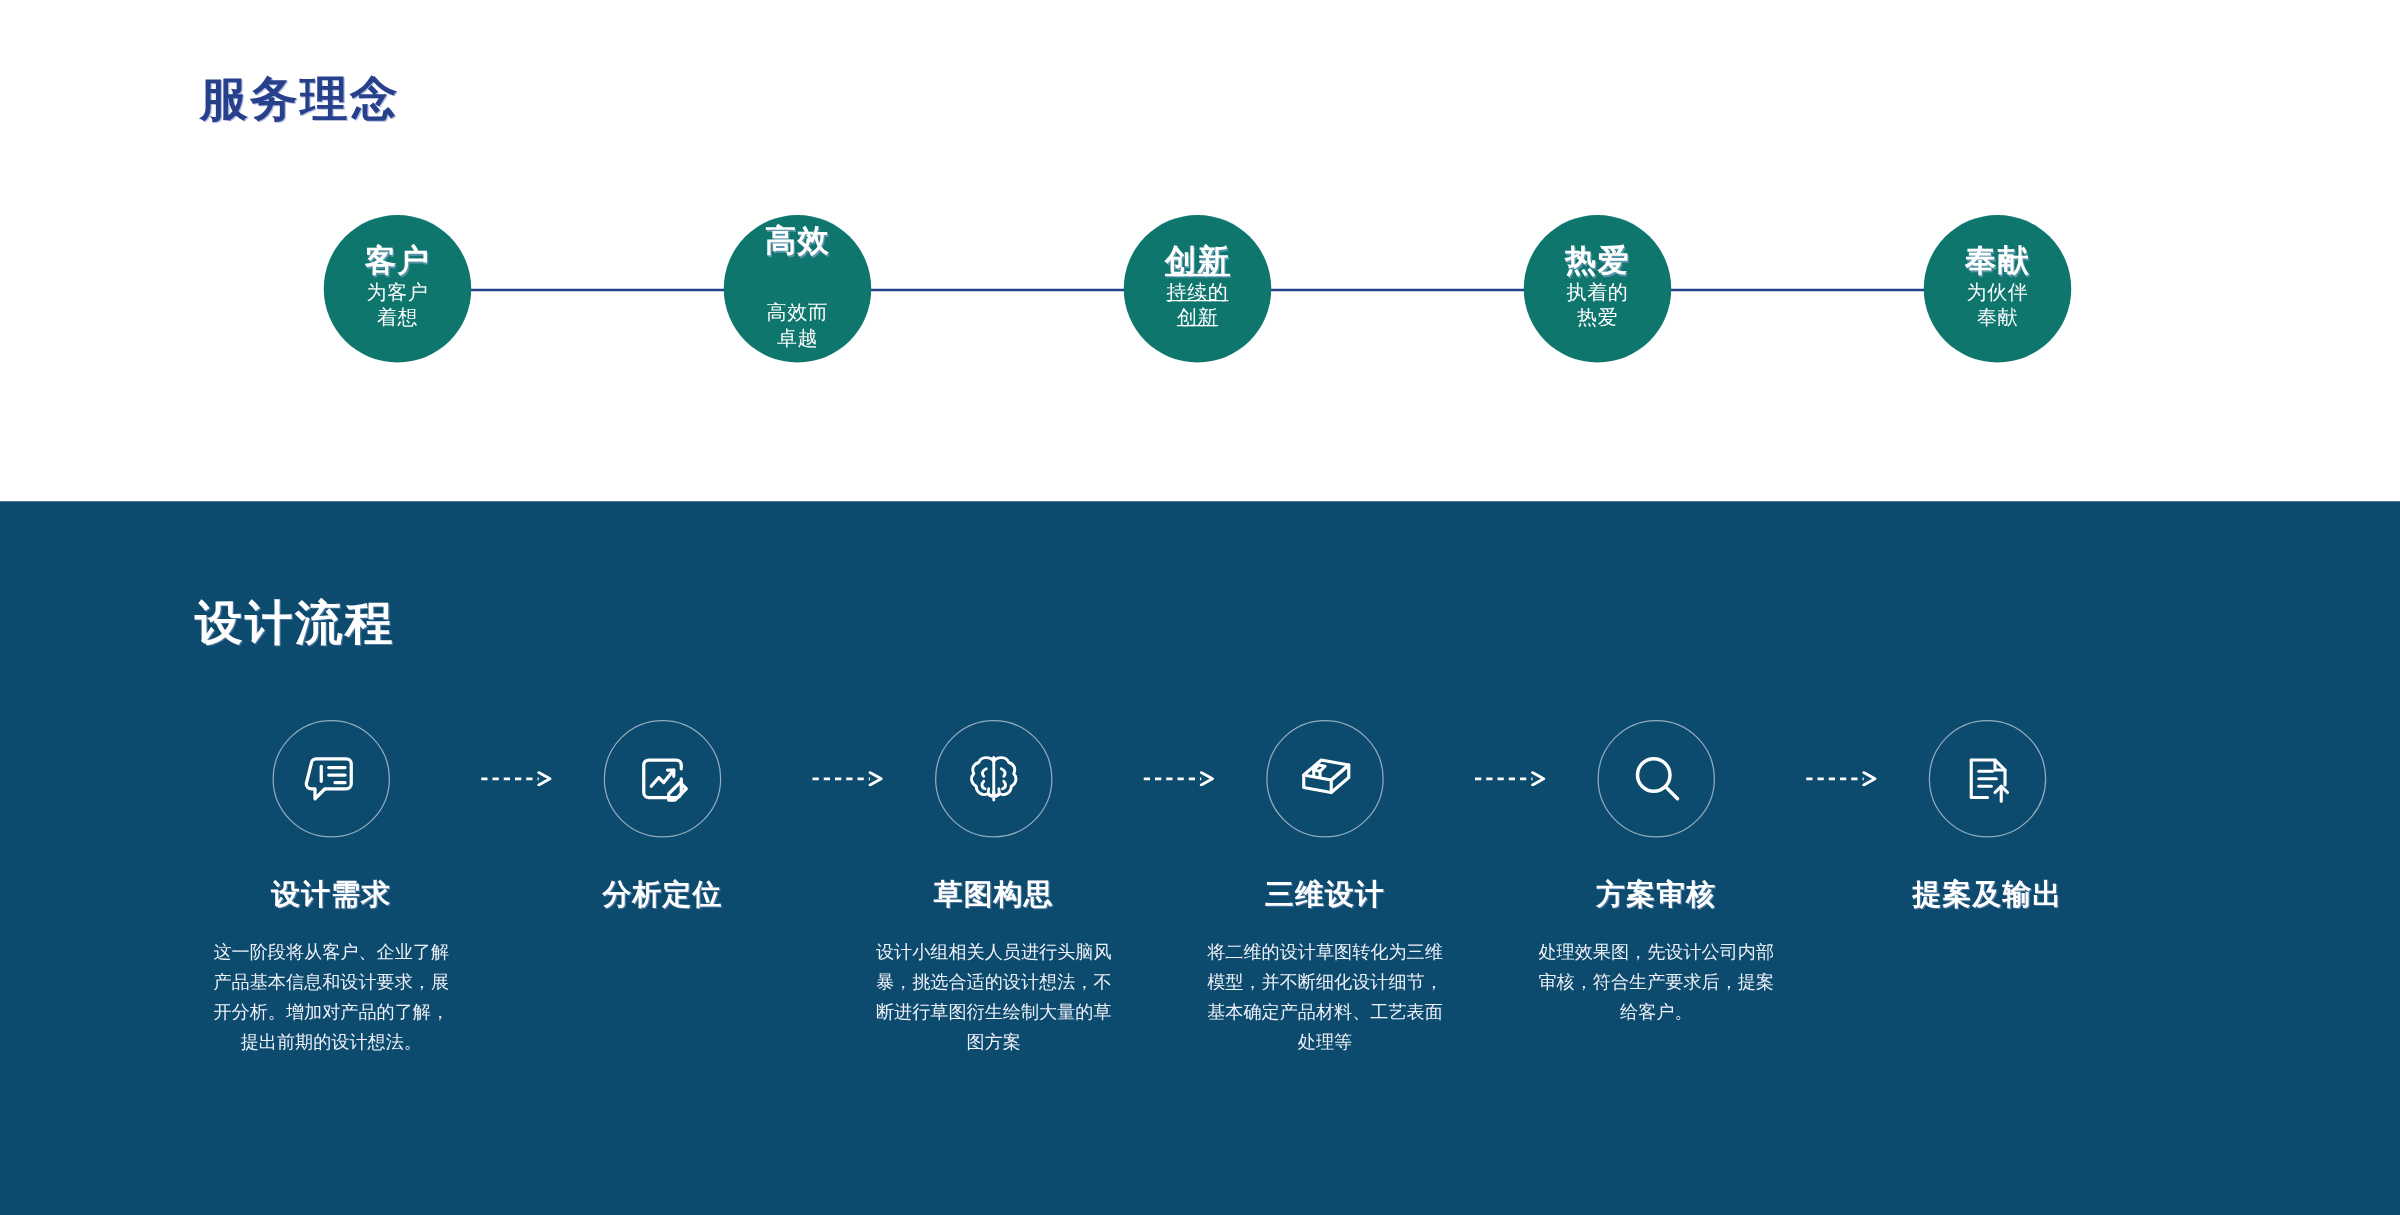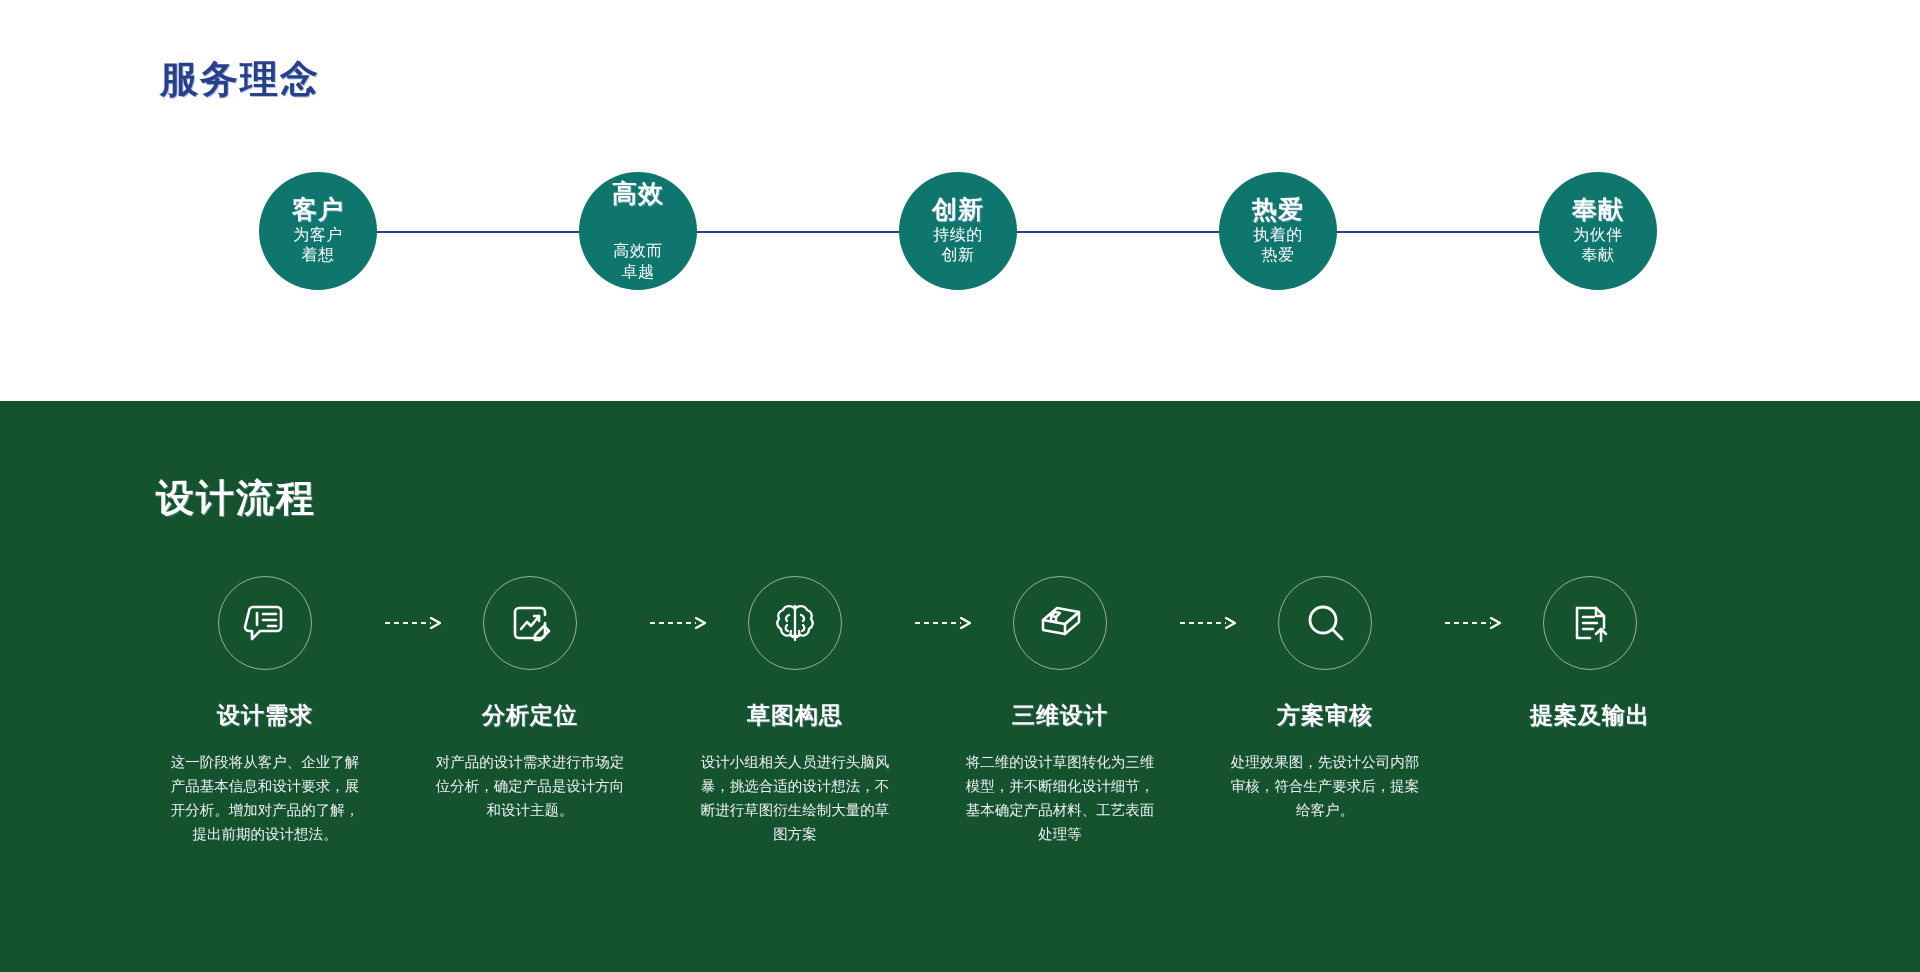--- a/index.html
+++ b/index.html
@@ -50,29 +50,29 @@
     font-size: 25px; font-weight: bold; line-height: 1.05;
     letter-spacing: 1px;
     text-shadow: 1px 1px 0 rgba(160,180,230,0.5);
   }
   .value-circle .vc-sub {
     font-size: 16px; font-weight: normal; line-height: 1.28;
     margin-top: 2px; letter-spacing: 0.5px;
   }
   .vc0 { left: 259px; }
   .vc1 { left: 579px; gap: 33px; }
-  .vc2 { left: 899px; }
+  .vc2 { left: 899px; text-decoration: underline; }
   .vc3 { left: 1219px; align-items: center; }
   .vc4 { left: 1539px; }
 
   
   .bottom-section {
     position: absolute; left: 0; top: 401px;
     width: 1920px; height: 571px;
-    background: #14532d;
+    background: #0c4a6e;
   }
   .bottom-title {
     position: absolute; left: 156px; top: 72px;
     font-size: 38px; font-weight: bold;
     color: #ffffff;
     letter-spacing: 2px;
     text-shadow: 1px 1px 0 rgba(150,170,220,0.45);
   }
 
   .flow-row {
@@ -214,21 +214,20 @@
       <div class="flow-step fs1">
         <div class="icon-circle">
           <svg width="52" height="52" viewBox="0 0 52 52" fill="none" stroke="#ffffff" stroke-width="2.6" stroke-linecap="round" stroke-linejoin="round">
             <path d="M41 26 v11 a4 4 0 0 1-4 4 H15 a4 4 0 0 1-4-4 V15 a4 4 0 0 1 4-4 h22 a4 4 0 0 1 4 4 v3"></path>
             <path d="M17 32 l6-7 4 4 8-10"></path>
             <path d="M30 19 h5 v5"></path>
             <path d="M40 29 l5 5 -9 9 h-5 v-5 z"></path>
           </svg>
         </div>
         <div class="step-title">分析定位</div>
-        <div class="step-desc">对产品的设计需求进行市场定位分析，确定产品是设计方向和设计主题。</div>
       </div>
 
       <div class="flow-arrow fa1">
         <svg width="64" height="12" viewBox="0 0 64 12">
           <path d="M2 6 H48" stroke="#ffffff" stroke-width="2.2" stroke-dasharray="5,4" fill="none"></path>
           <path d="M48 1 L57 6 L48 11" stroke="#ffffff" stroke-width="2.2" fill="none" stroke-linecap="round" stroke-linejoin="round"></path>
         </svg>
       </div>
 
       <div class="flow-step fs2">

